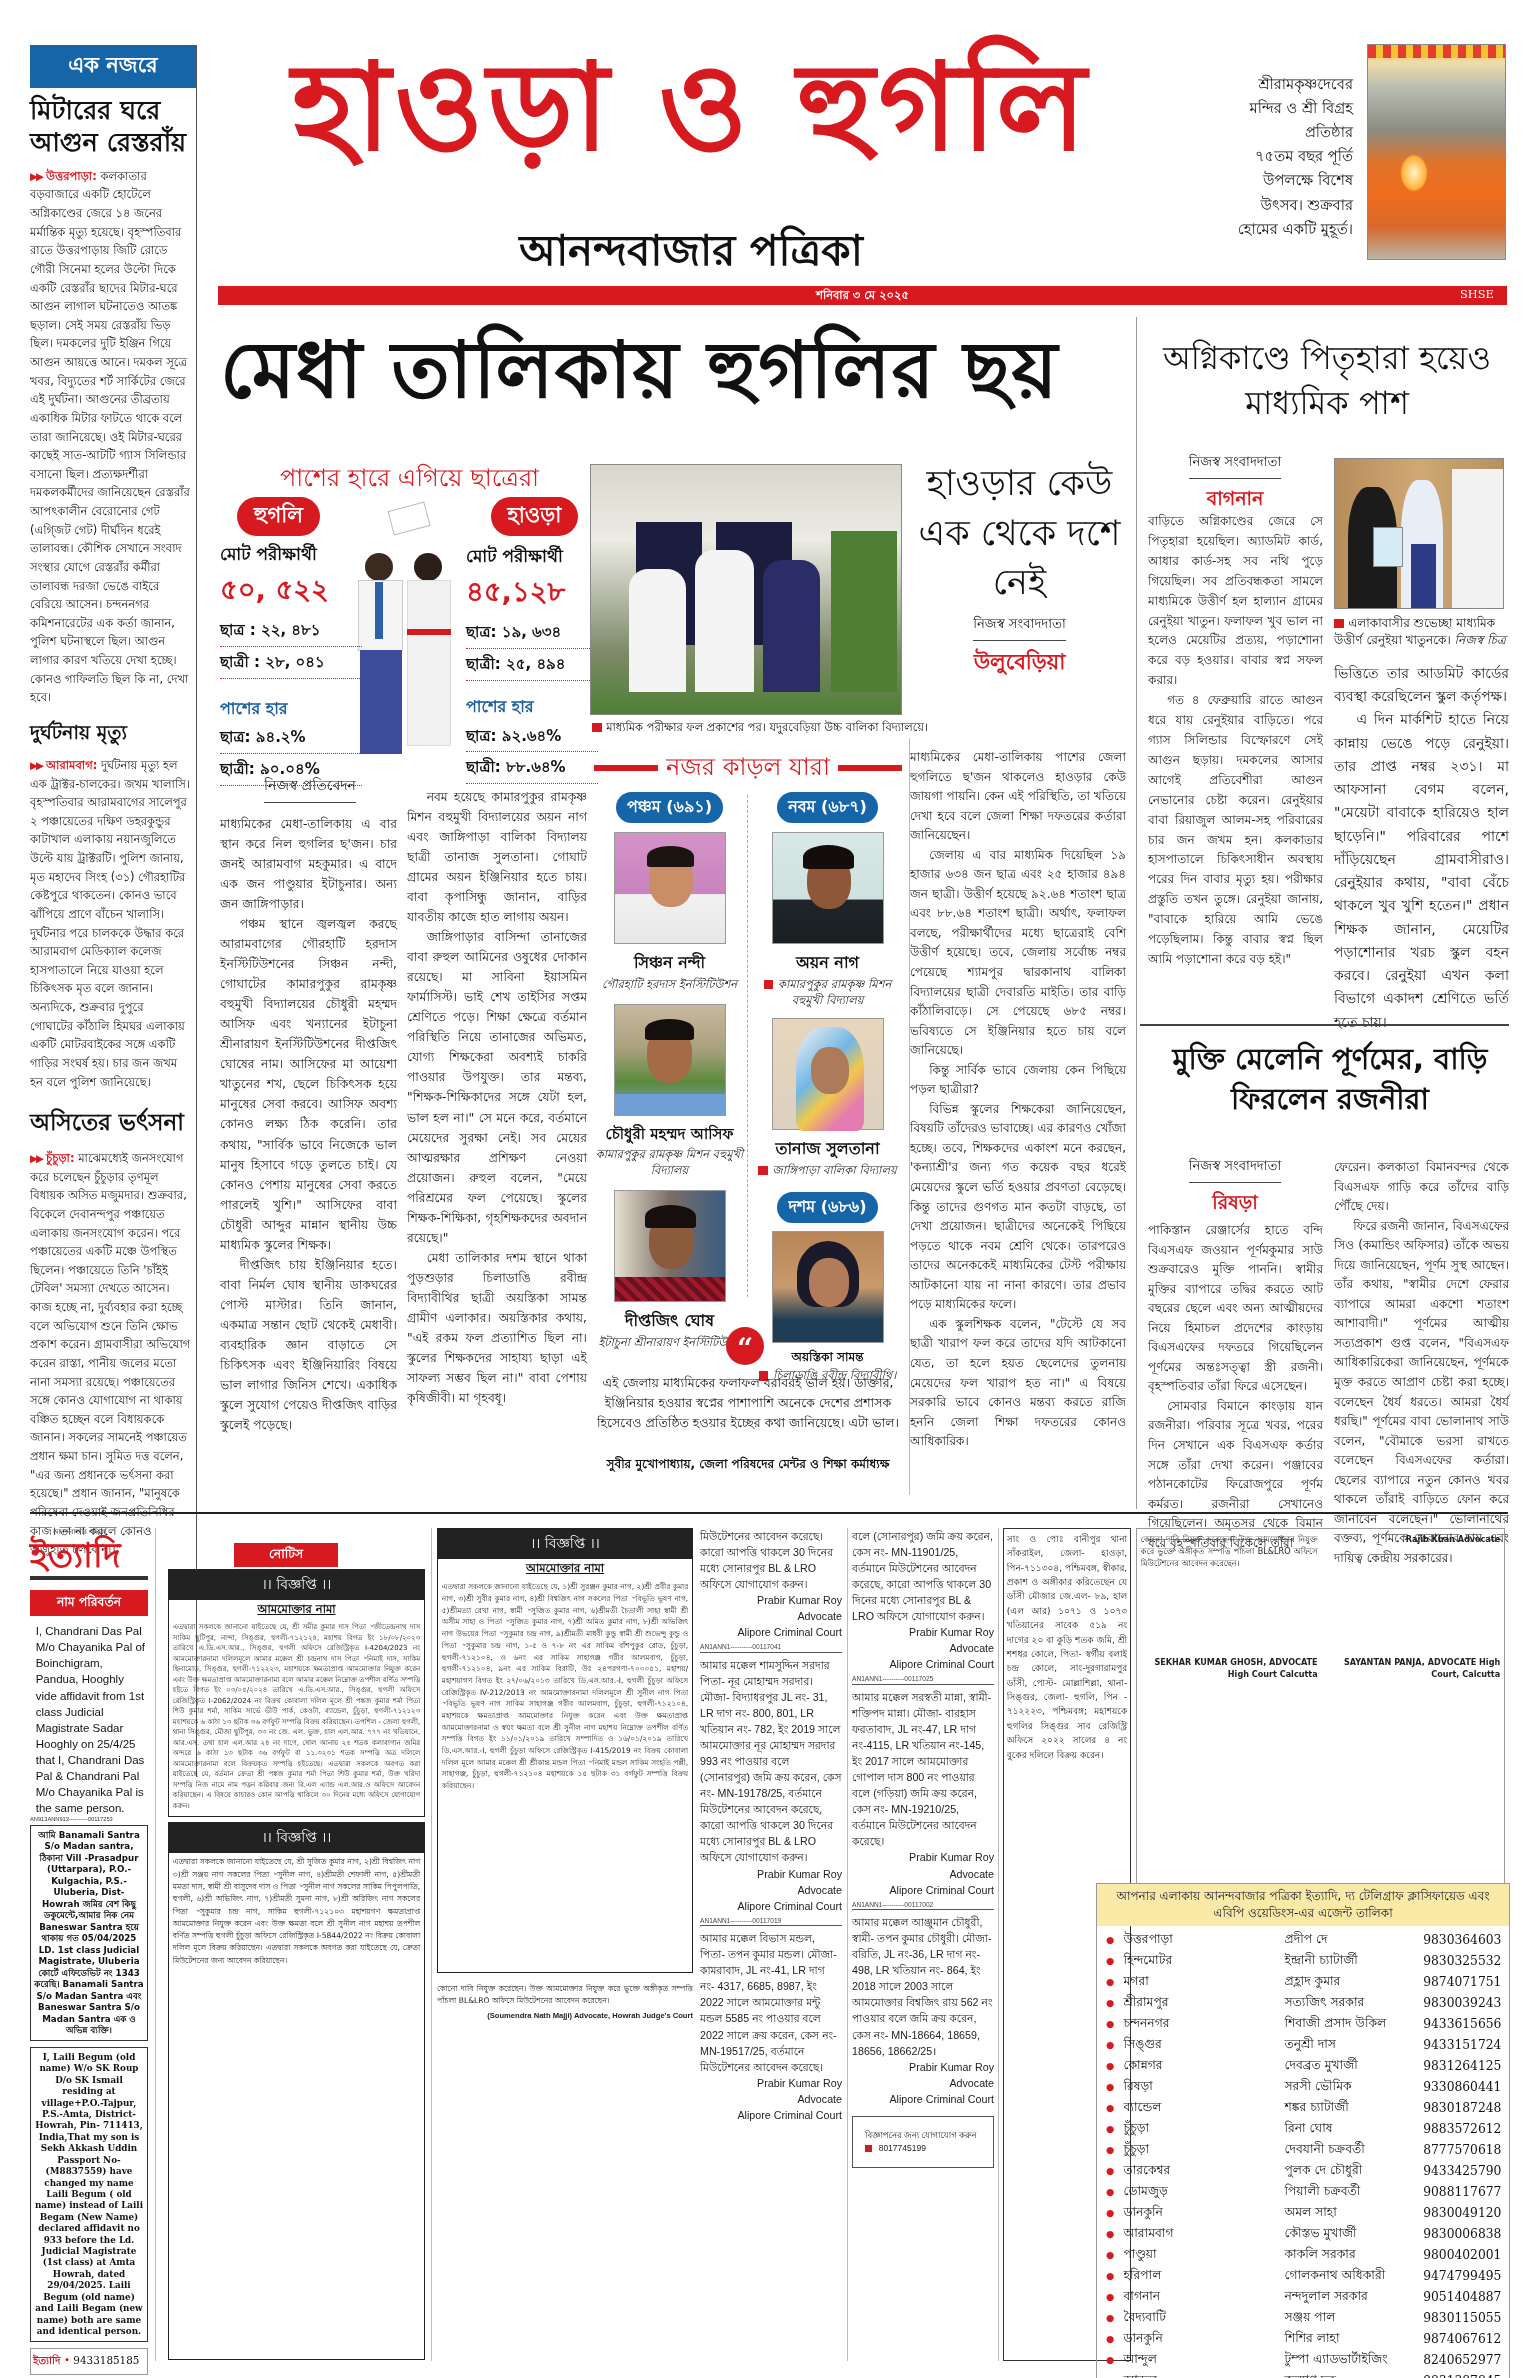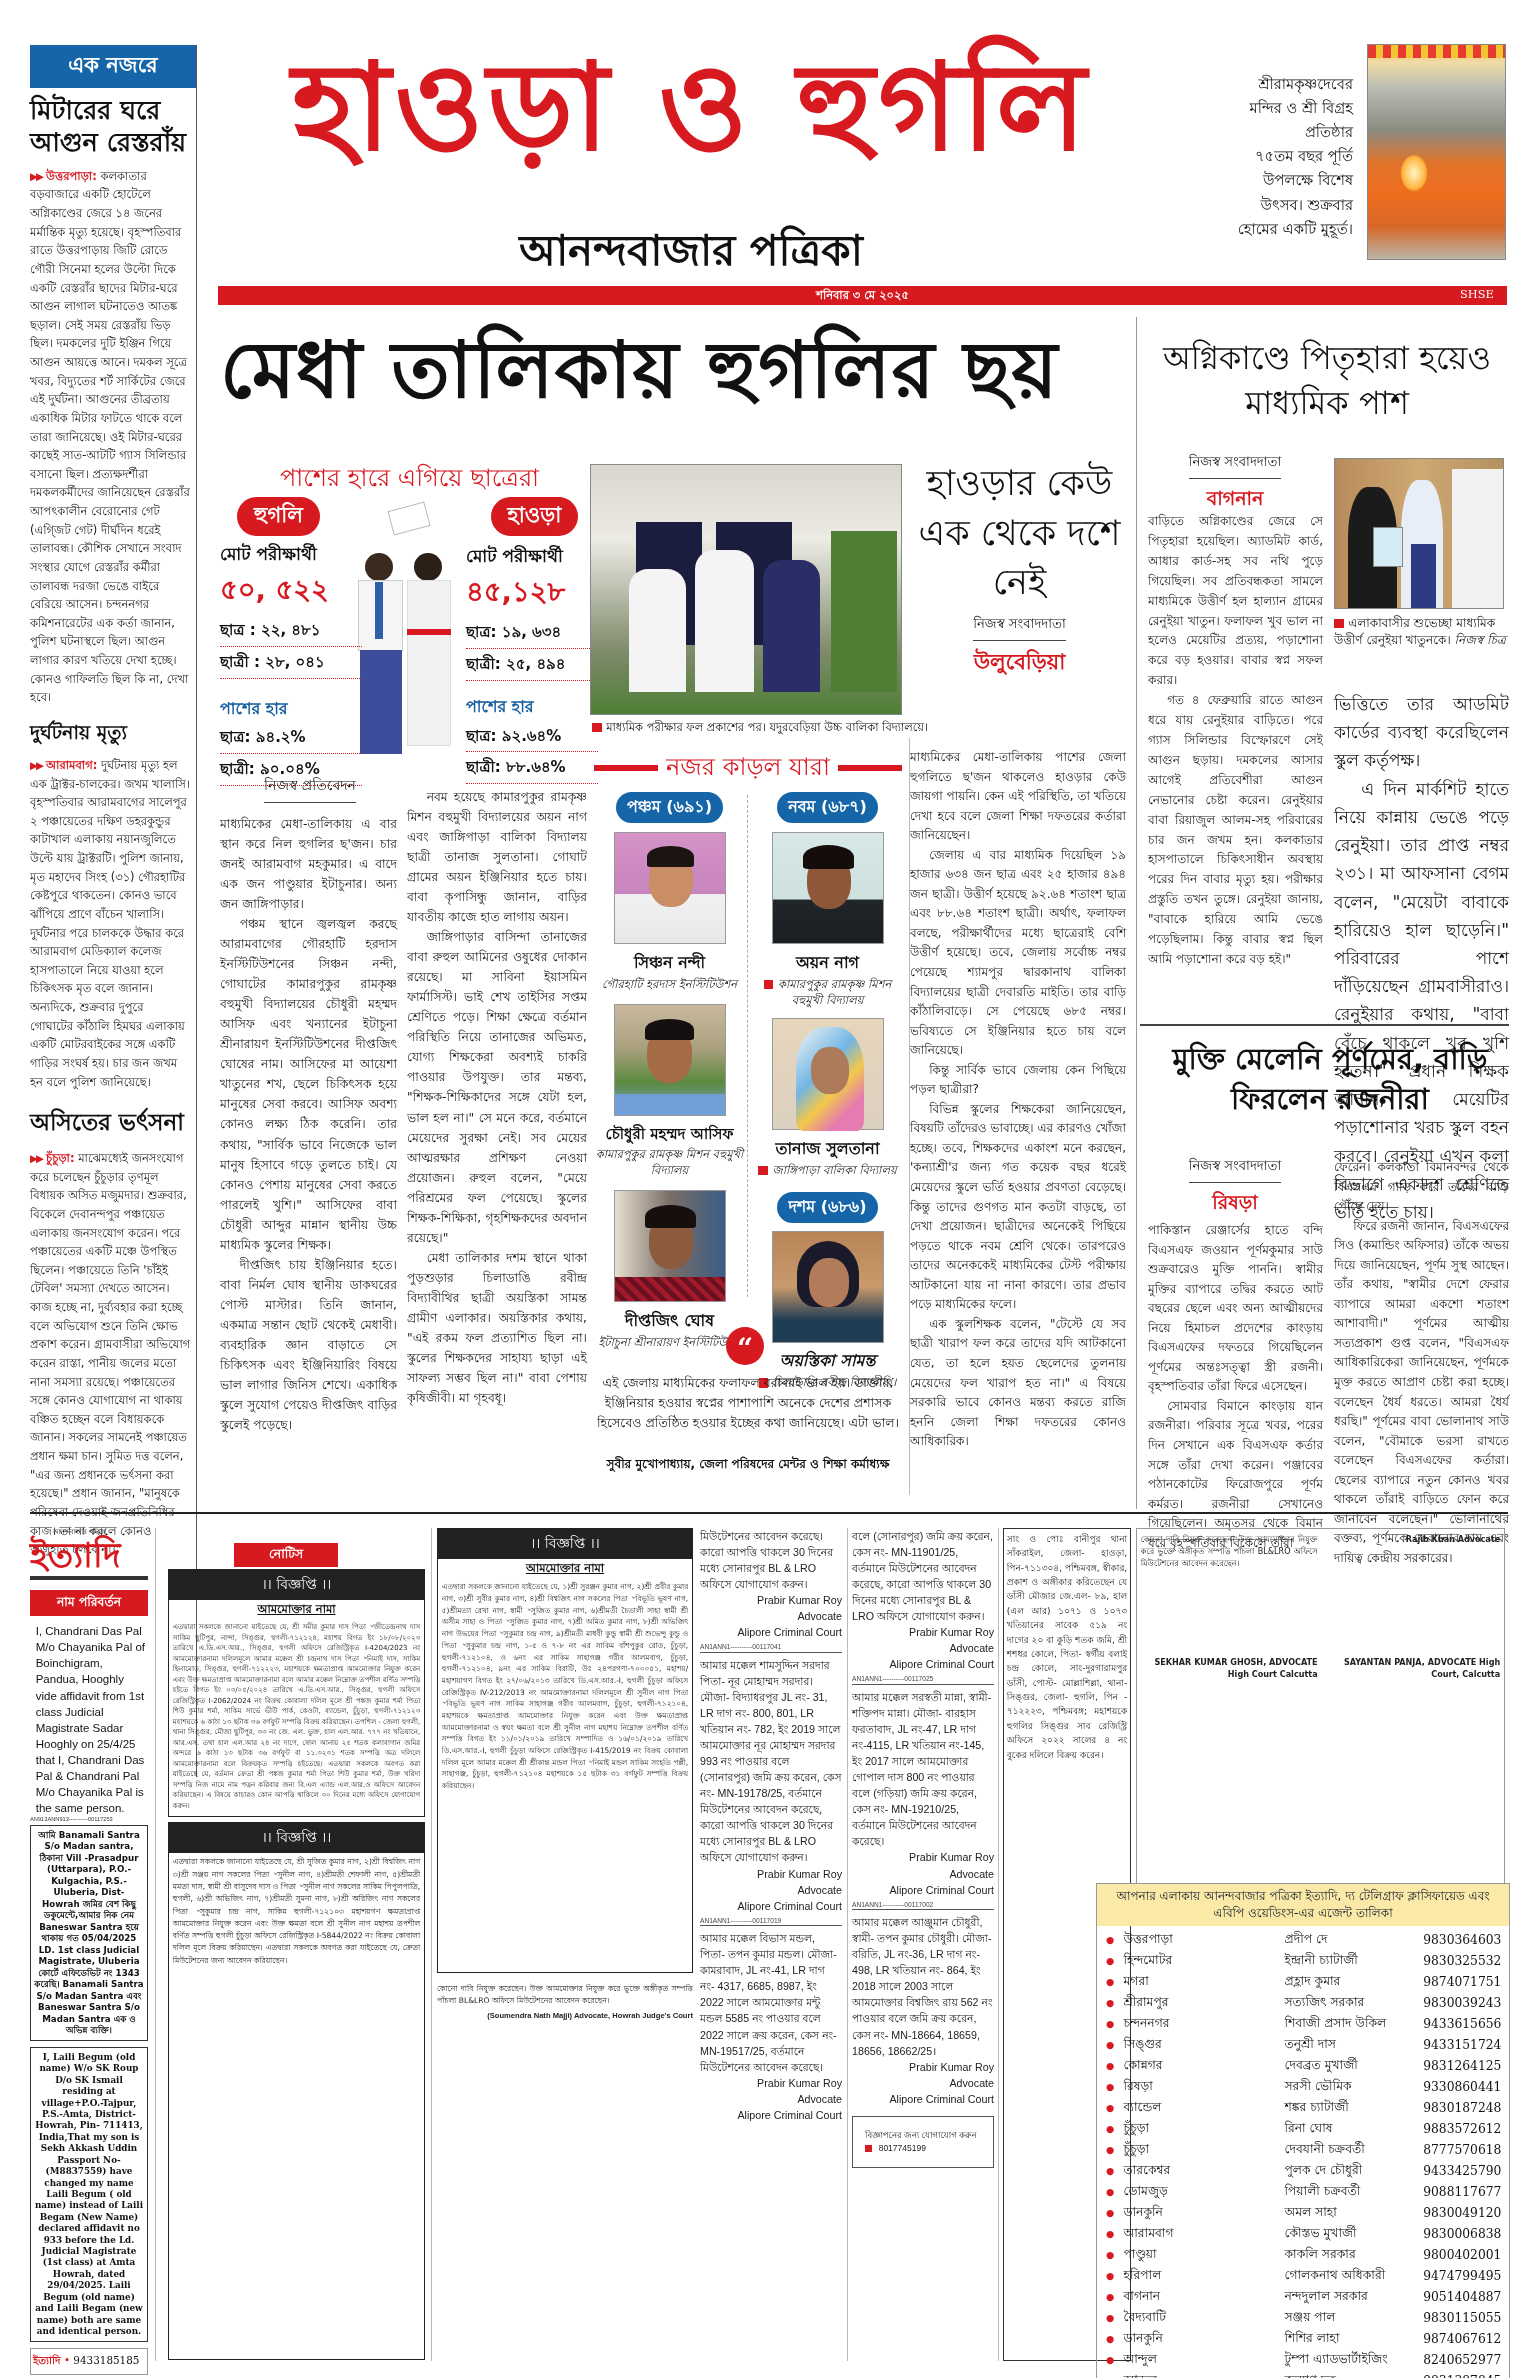--- a/index.html
+++ b/index.html
@@ -234,21 +234,21 @@
       <div class="sc" style="font-size:11.4px;"><span class="sq"></span><span>জাঙ্গিপাড়া বালিকা বিদ্যালয়</span></div>
     </div>
 
     <div style="text-align:center;margin-top:13.2px;"><span class="pill" style="background:#1565a8;font-size:16px;padding:1.9px 11.4px;">দশম (৬৮৬)</span></div>
 
     <div class="name-card" style="margin-top:7.6px;">
       <div style="width:112px;height:112px;margin:0 auto;background:linear-gradient(180deg,#b78558 0%,#c99a6c 50%,#1f3d54 80%);position:relative;border:0.9px solid #999;">
         <div style="position:absolute;left:24.6px;top:9.5px;width:62px;height:66px;border-radius:50% 50% 30% 30%;background:#1b1a2b;"></div>
         <div style="position:absolute;left:36px;top:26.5px;width:40px;height:49px;border-radius:45%;background:#b27c5a;"></div>
       </div>
-      <div class="nm" style="font-size:16px;font-style:italic;">অয়স্তিকা সামন্ত</div>
+      <div class="nm" style="font-size:12px;">অয়স্তিকা সামন্ত</div>
       <div class="sc" style="font-size:11.4px;"><span class="sq"></span><span>চিলাডাঙি রবীন্দ্র বিদ্যাবীথি।</span></div>
     </div>
   </div>
 
   <div style="position:absolute;left:132px;top:579px;width:38px;height:38px;border-radius:50%;background:#d71920;color:#fff;font-size:28px;line-height:44px;text-align:center;font-family:'DejaVu Serif',serif;font-weight:bold;">“</div>
   <div style="position:absolute;left:0;top:625px;width:308px;font-family:'DejaVu Sans',sans-serif;font-size:12.5px;line-height:1.6;text-align:center;">এই জেলায় মাধ্যমিকের ফলাফল বরাবরই ভাল হয়। ডাক্তার, ইঞ্জিনিয়ার হওয়ার স্বপ্নের পাশাপাশি অনেকে দেশের প্রশাসক হিসেবেও প্রতিষ্ঠিত হওয়ার ইচ্ছের কথা জানিয়েছে। এটা ভাল।</div>
   <div style="position:absolute;left:0;top:707px;width:308px;font-family:'DejaVu Sans',sans-serif;font-size:12px;font-weight:bold;text-align:center;">সুবীর মুখোপাধ্যায়, জেলা পরিষদের মেন্টর ও শিক্ষা কর্মাধ্যক্ষ</div>
 </div>
 
 <h2 class="abs" style="left:1145px;top:336px;width:364px;font-family:'DejaVu Sans',sans-serif;font-size:32px;line-height:1.42;font-weight:normal;text-align:center;">অগ্নিকাণ্ডে পিতৃহারা হয়েও মাধ্যমিক পাশ</h2>
@@ -264,21 +264,21 @@
   <div style="position:absolute;left:13.2px;top:28px;width:49px;height:123px;border-radius:40% 40% 0 0;background:#1b1b1b;"></div>
   <div style="position:absolute;left:66px;top:21px;width:42px;height:131px;border-radius:40% 40% 0 0;background:#e7eef8;"></div>
   <div style="position:absolute;left:76px;top:85px;width:24.6px;height:66px;background:#2c3b84;"></div>
   <div style="position:absolute;left:117px;top:9.5px;width:53px;height:142px;background:#f2f2f2;"></div>
   <div style="position:absolute;left:38px;top:68px;width:30px;height:40px;background:#d6ecf4;border:0.9px solid #888;"></div>
 </div>
 <div class="abs caption" style="left:1334px;top:615px;width:175px;font-size:12px;">
   <span class="sq"></span><span>এলাকাবাসীর শুভেচ্ছা মাধ্যমিক উত্তীর্ণ রেনুইয়া খাতুনকে।</span>
   <i>নিজস্ব চিত্র</i>
 </div>
-<div class="abs body-txt" style="left:1334px;top:662px;width:175px;font-size:17px;line-height:1.66;margin-top:28px;">
+<div class="abs body-txt" style="left:1334px;top:662px;width:175px;font-size:14px;line-height:1.66;">
   <p class="noind">ভিত্তিতে তার আডমিট কার্ডের ব্যবস্থা করেছিলেন স্কুল কর্তৃপক্ষ।</p>
   <p>এ দিন মার্কশিট হাতে নিয়ে কান্নায় ভেঙে পড়ে রেনুইয়া। তার প্রাপ্ত নম্বর ২৩১। মা আফসানা বেগম বলেন, "মেয়েটা বাবাকে হারিয়েও হাল ছাড়েনি।" পরিবারের পাশে দাঁড়িয়েছেন গ্রামবাসীরাও। রেনুইয়ার কথায়, "বাবা বেঁচে থাকলে খুব খুশি হতেন।" প্রধান শিক্ষক জানান, মেয়েটির পড়াশোনার খরচ স্কুল বহন করবে। রেনুইয়া এখন কলা বিভাগে একাদশ শ্রেণিতে ভর্তি হতে চায়।</p>
 </div>
 
 <div class="hline" style="left:1140px;top:1024px;width:369px;background:#444;height:1.9px;"></div>
 
 <h2 class="abs" style="left:1150px;top:1039px;width:360px;font-family:'DejaVu Sans',sans-serif;font-size:29px;line-height:1.38;font-weight:bold;text-align:center;">মুক্তি মেলেনি পূর্ণমের, বাড়ি ফিরলেন রজনীরা</h2>
 <div class="abs" style="left:1145px;top:1156px;width:180px;text-align:center;">
   <span class="byline">নিজস্ব সংবাদদাতা</span>
   <div class="dateline" style="font-size:19px;">রিষড়া</div>

